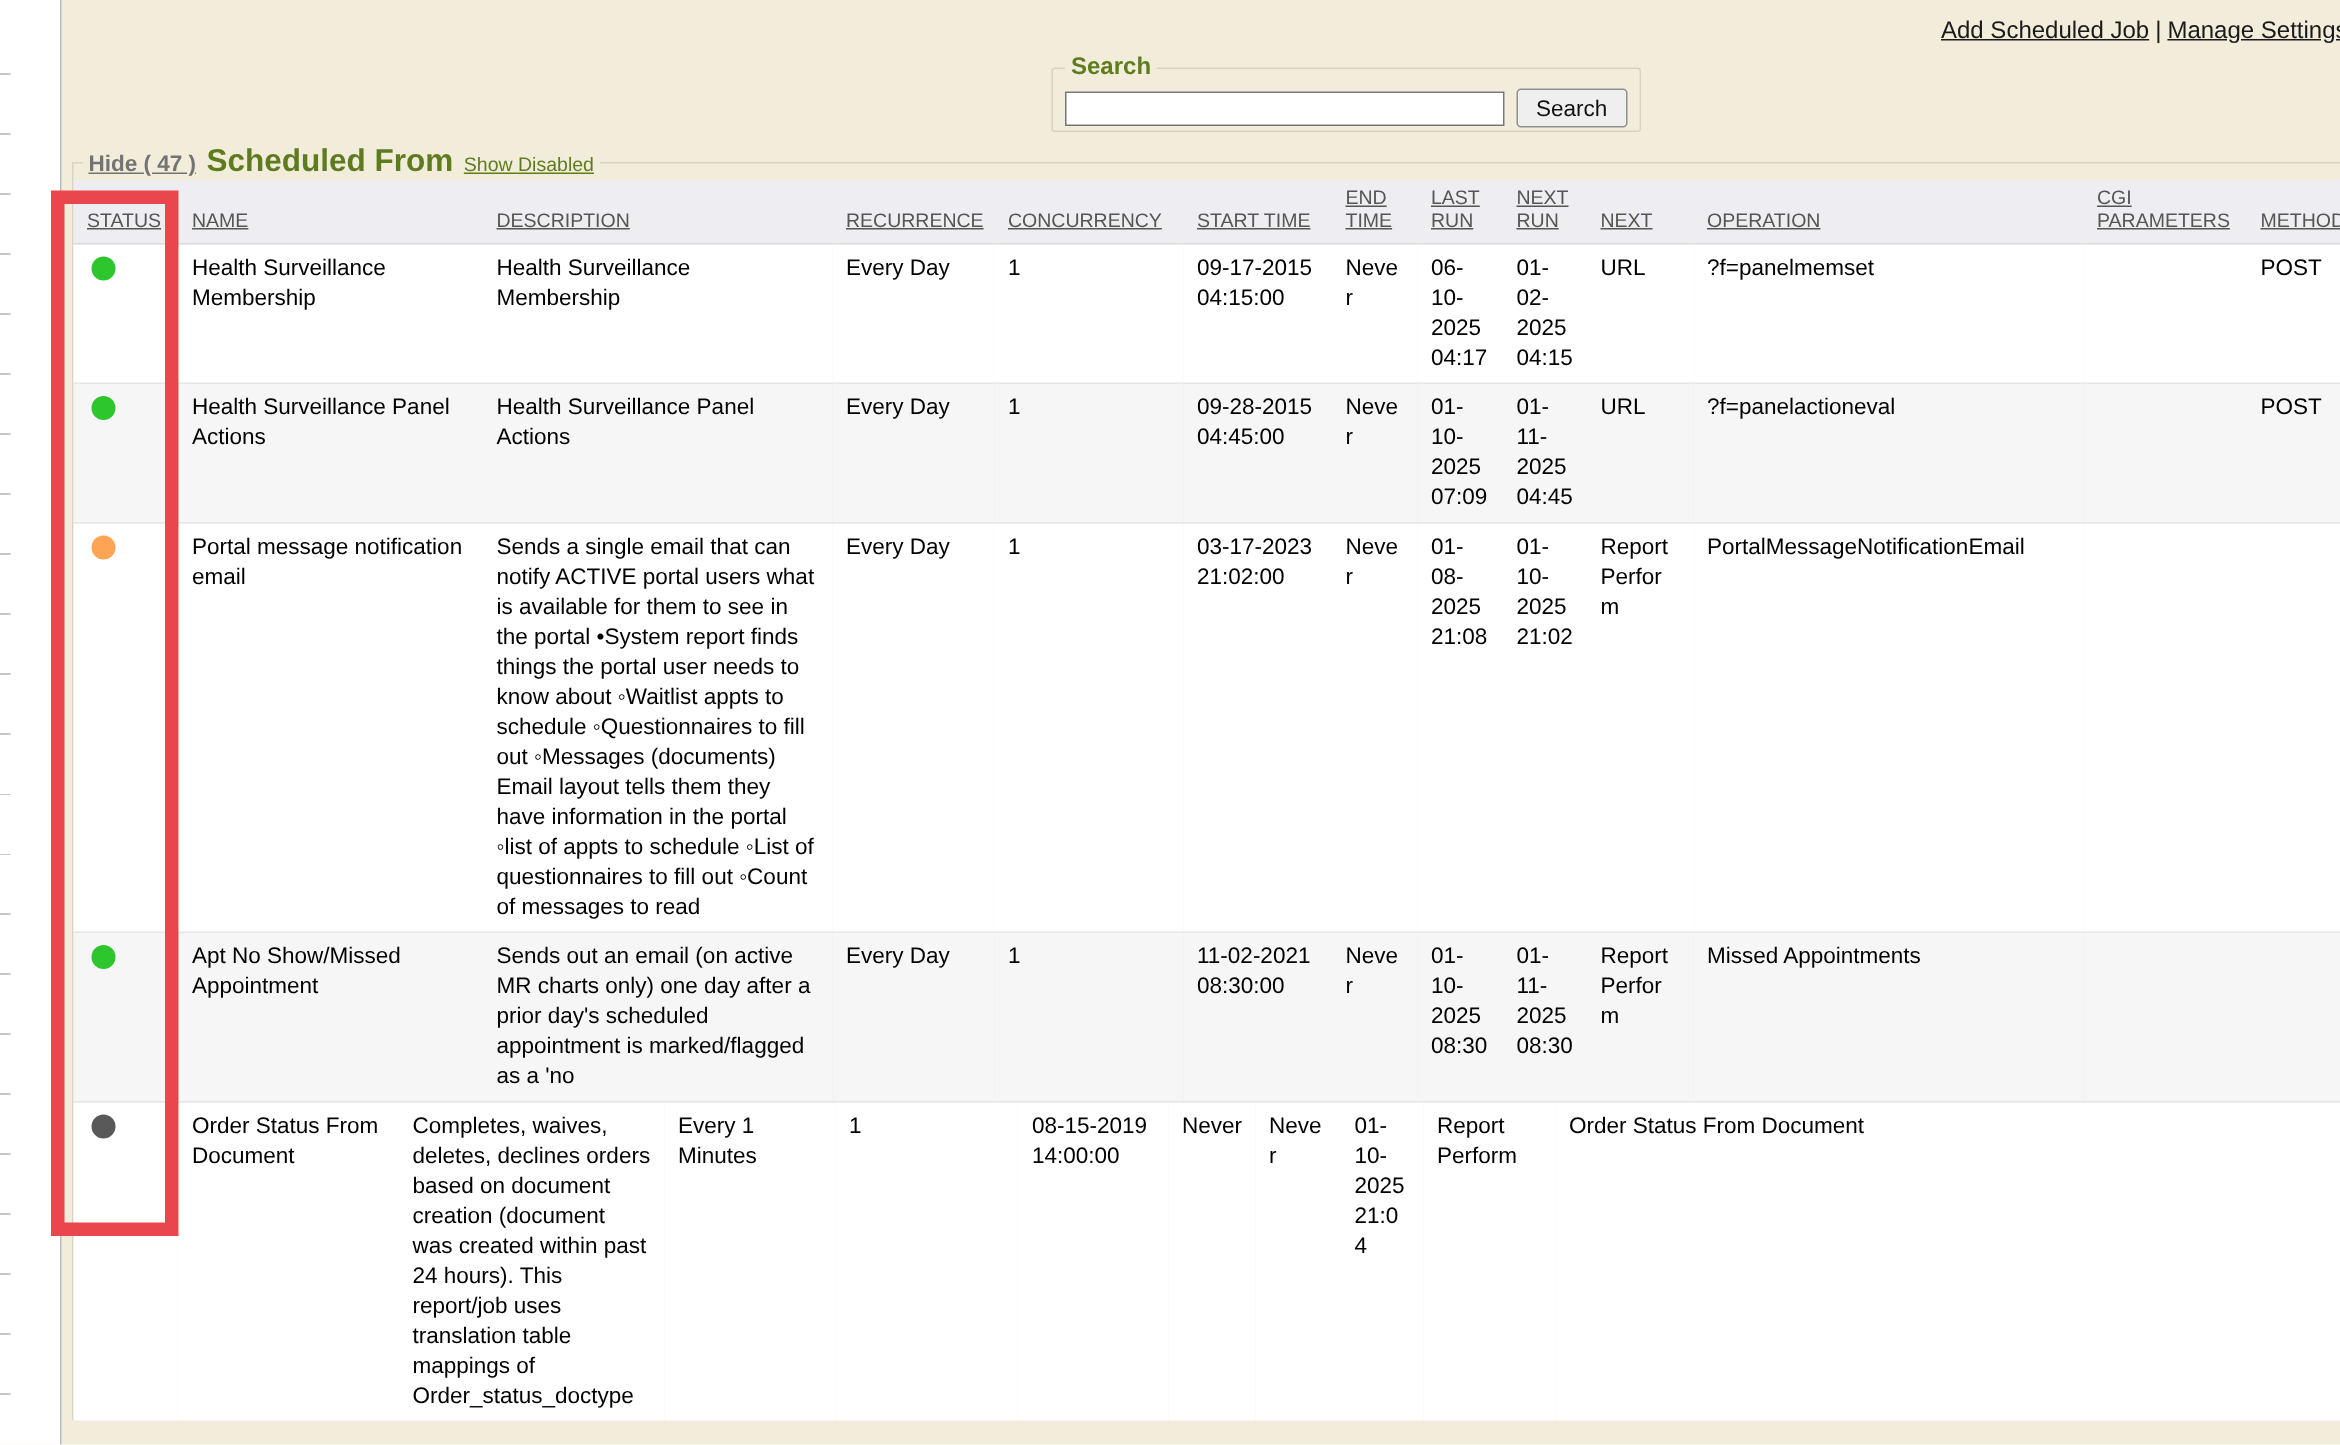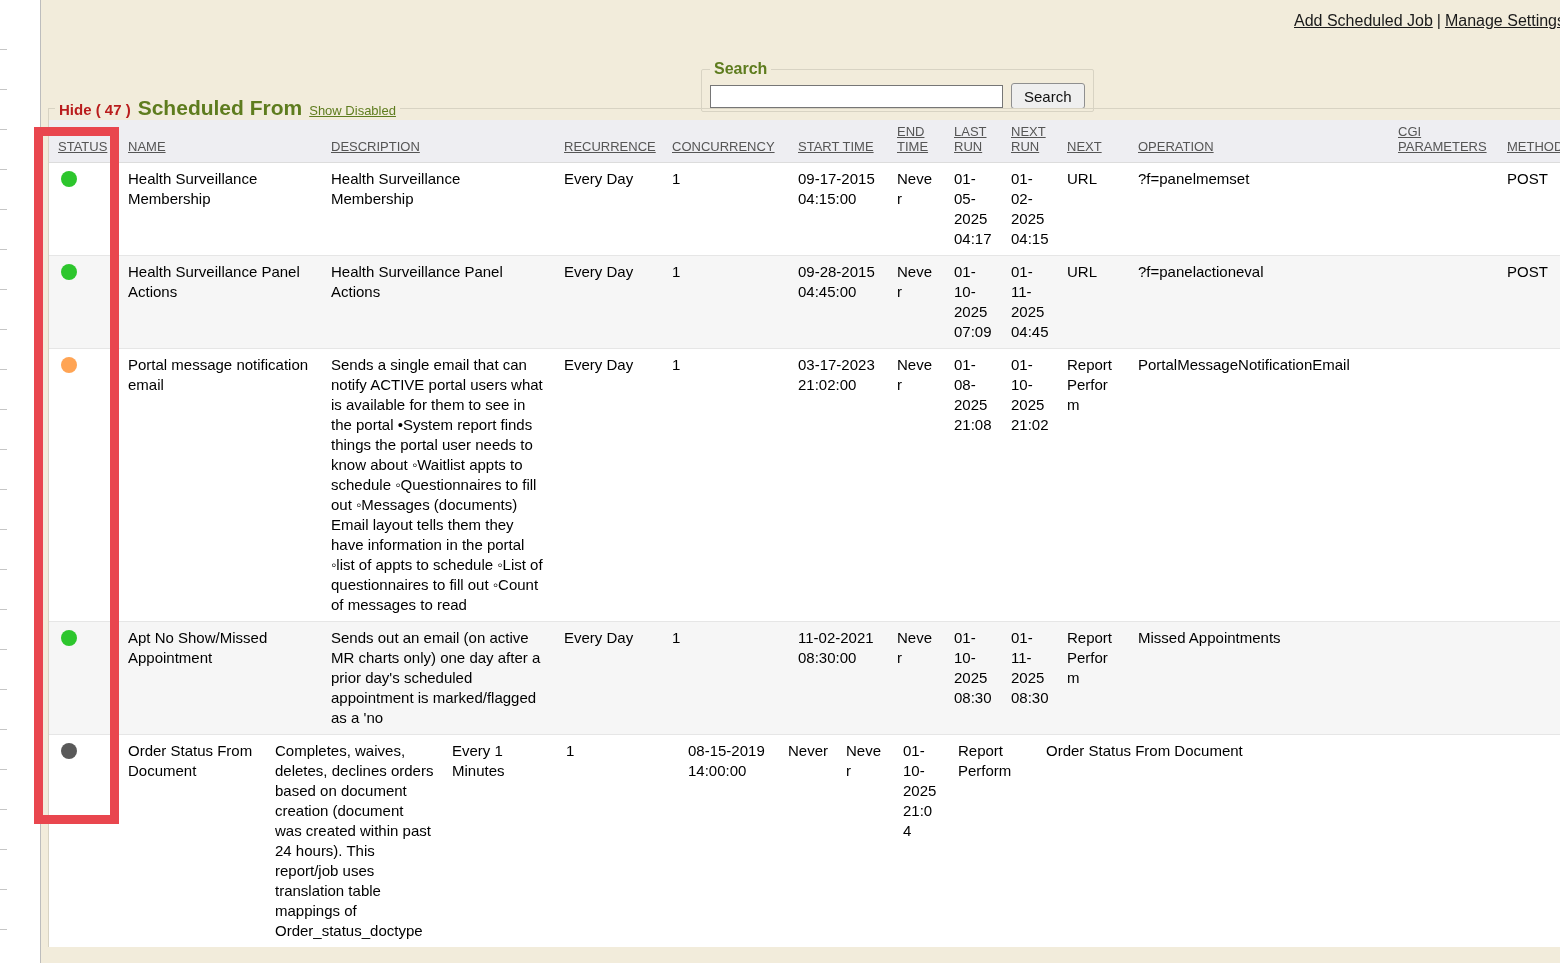--- a/index.html
+++ b/index.html
@@ -13,32 +13,32 @@
   .content { position:absolute; left:40px; top:0; width:1520px; height:963px;
     background:#F2ECDB; border-left:1px solid #bdbdbd; }
 
   
   .top-links { position:absolute; left:1253px; top:12px; white-space:nowrap; font-size:16px; color:#1a1a1a; }
   .top-links a { color:#1a1a1a; text-decoration:underline; cursor:pointer;text-align:right; }
   .top-links .sep { text-decoration:none; padding:0 4px; }
 
   
   .search-fs { position:absolute; left:660px; top:36px; width:375px; height:52px;
-    border:1px solid #d8d3c3; border-radius:2px; padding:4px 8px 6px 8px;margin-top:24px; }
+    border:1px solid #d8d3c3; border-radius:2px; padding:4px 8px 6px 8px; }
   .search-fs legend { font-size:16px; font-weight:bold; color:#5E7C1E; padding:0 4px; }
   .search-row { display:flex; align-items:center; gap:8px; margin-top:1px; }
   .search-input { width:293px; height:23px; border:1px solid #767676; background:#fff; font-size:14px; padding:1px 4px; }
   .search-btn { height:26px; padding:1px 12px; font-size:15px; color:#111; background:#efefef;
     border:1px solid #8f8f8f; border-radius:3px; cursor:pointer; font-family:"Liberation Sans",sans-serif; }
 
   
   .jobs-fs { position:absolute; left:7px; top:96px; width:1528px;
     border:1px solid #d8d3c3; border-bottom:none; border-right:none; padding:0; }
   .jobs-fs legend { display:flex; align-items:baseline; gap:7px; margin-left:6px; padding:0 4px; }
-  .hide-link { font-size:15px; font-weight:bold; color:#b91c1c; cursor:pointer; }
+  .hide-link { font-size:15px; font-weight:bold; color:#737373; text-decoration:underline; cursor:pointer; }
   .jobs-title { font-size:21px; font-weight:bold; color:#5E7C1E; }
   .show-disabled { font-size:13px; color:#5E7C1E; text-decoration:underline; cursor:pointer; }
 
   table { border-collapse:collapse; table-layout:fixed; }
   .jobs-table { width:1515px; }
   thead tr { background:#EEEEF2; }
   th { text-align:left; vertical-align:bottom; font-size:13px; font-weight:normal; color:#555;
       padding:4px 9px 8px 9px; white-space:nowrap; border-bottom:1px solid #dcdcdc; cursor:pointer; }
   th span { text-decoration:underline; }
   th.wrap { white-space:normal; }
@@ -118,21 +118,21 @@
           <tr>
             <td>
               <div class="dot" style="background: rgb(45, 198, 45);"></div>
             </td>
             <td>Health Surveillance Membership</td>
             <td class="desc">Health Surveillance Membership</td>
             <td>Every Day</td>
             <td>1</td>
             <td>09-17-2015 04:15:00</td>
             <td>Never</td>
-            <td>01-05-2025 04:17</td>
+            <td>06-10-2025 04:17</td>
             <td>01-02-2025 04:15</td>
             <td>URL</td>
             <td>?f=panelmemset</td>
             <td></td>
             <td>POST</td>
           </tr>
           <tr class="alt">
             <td>
               <div class="dot" style="background: rgb(45, 198, 45);"></div>
             </td>

